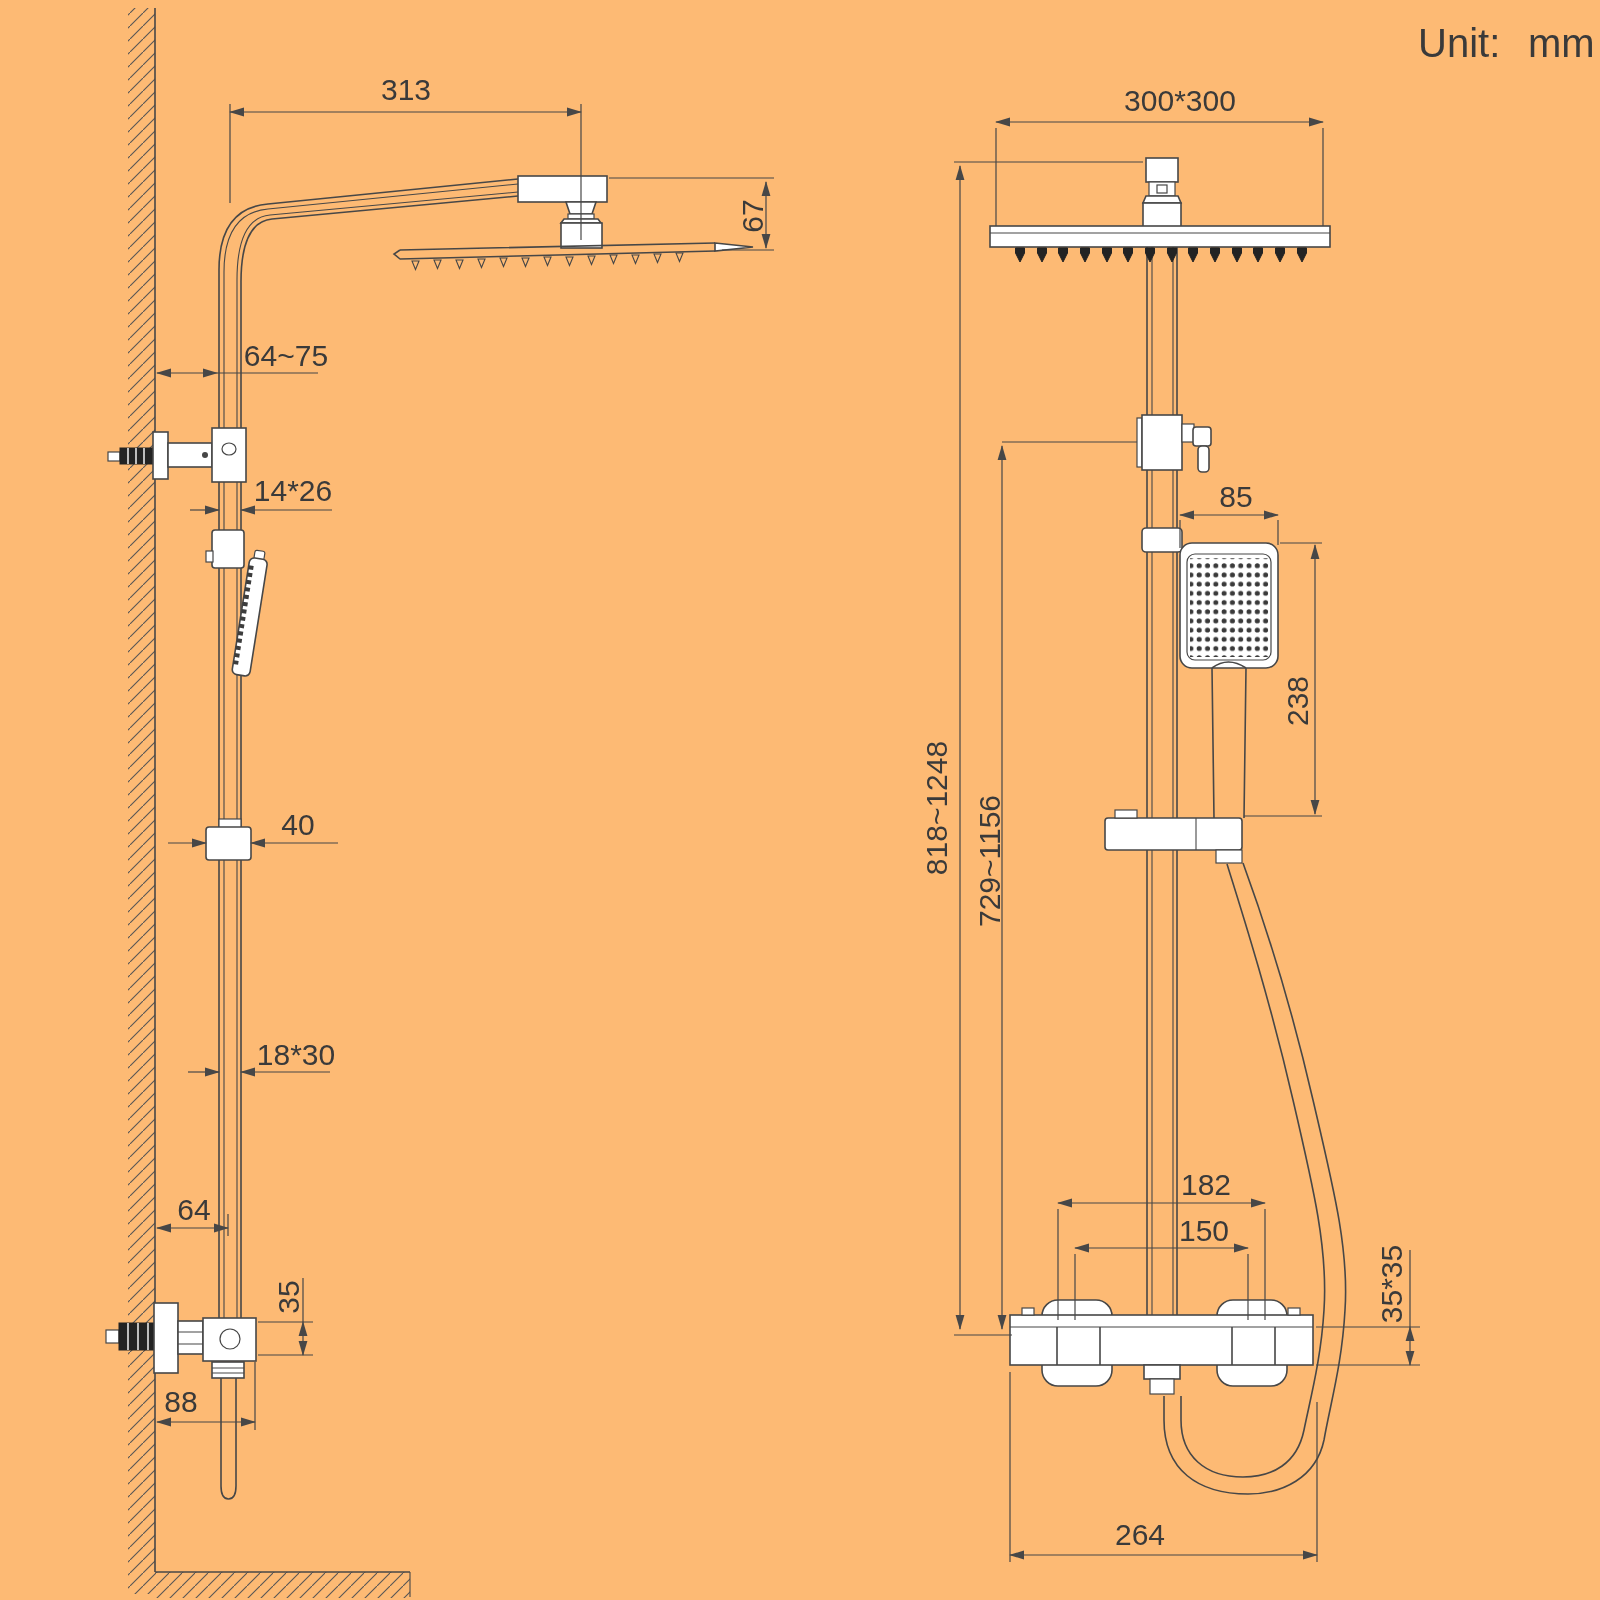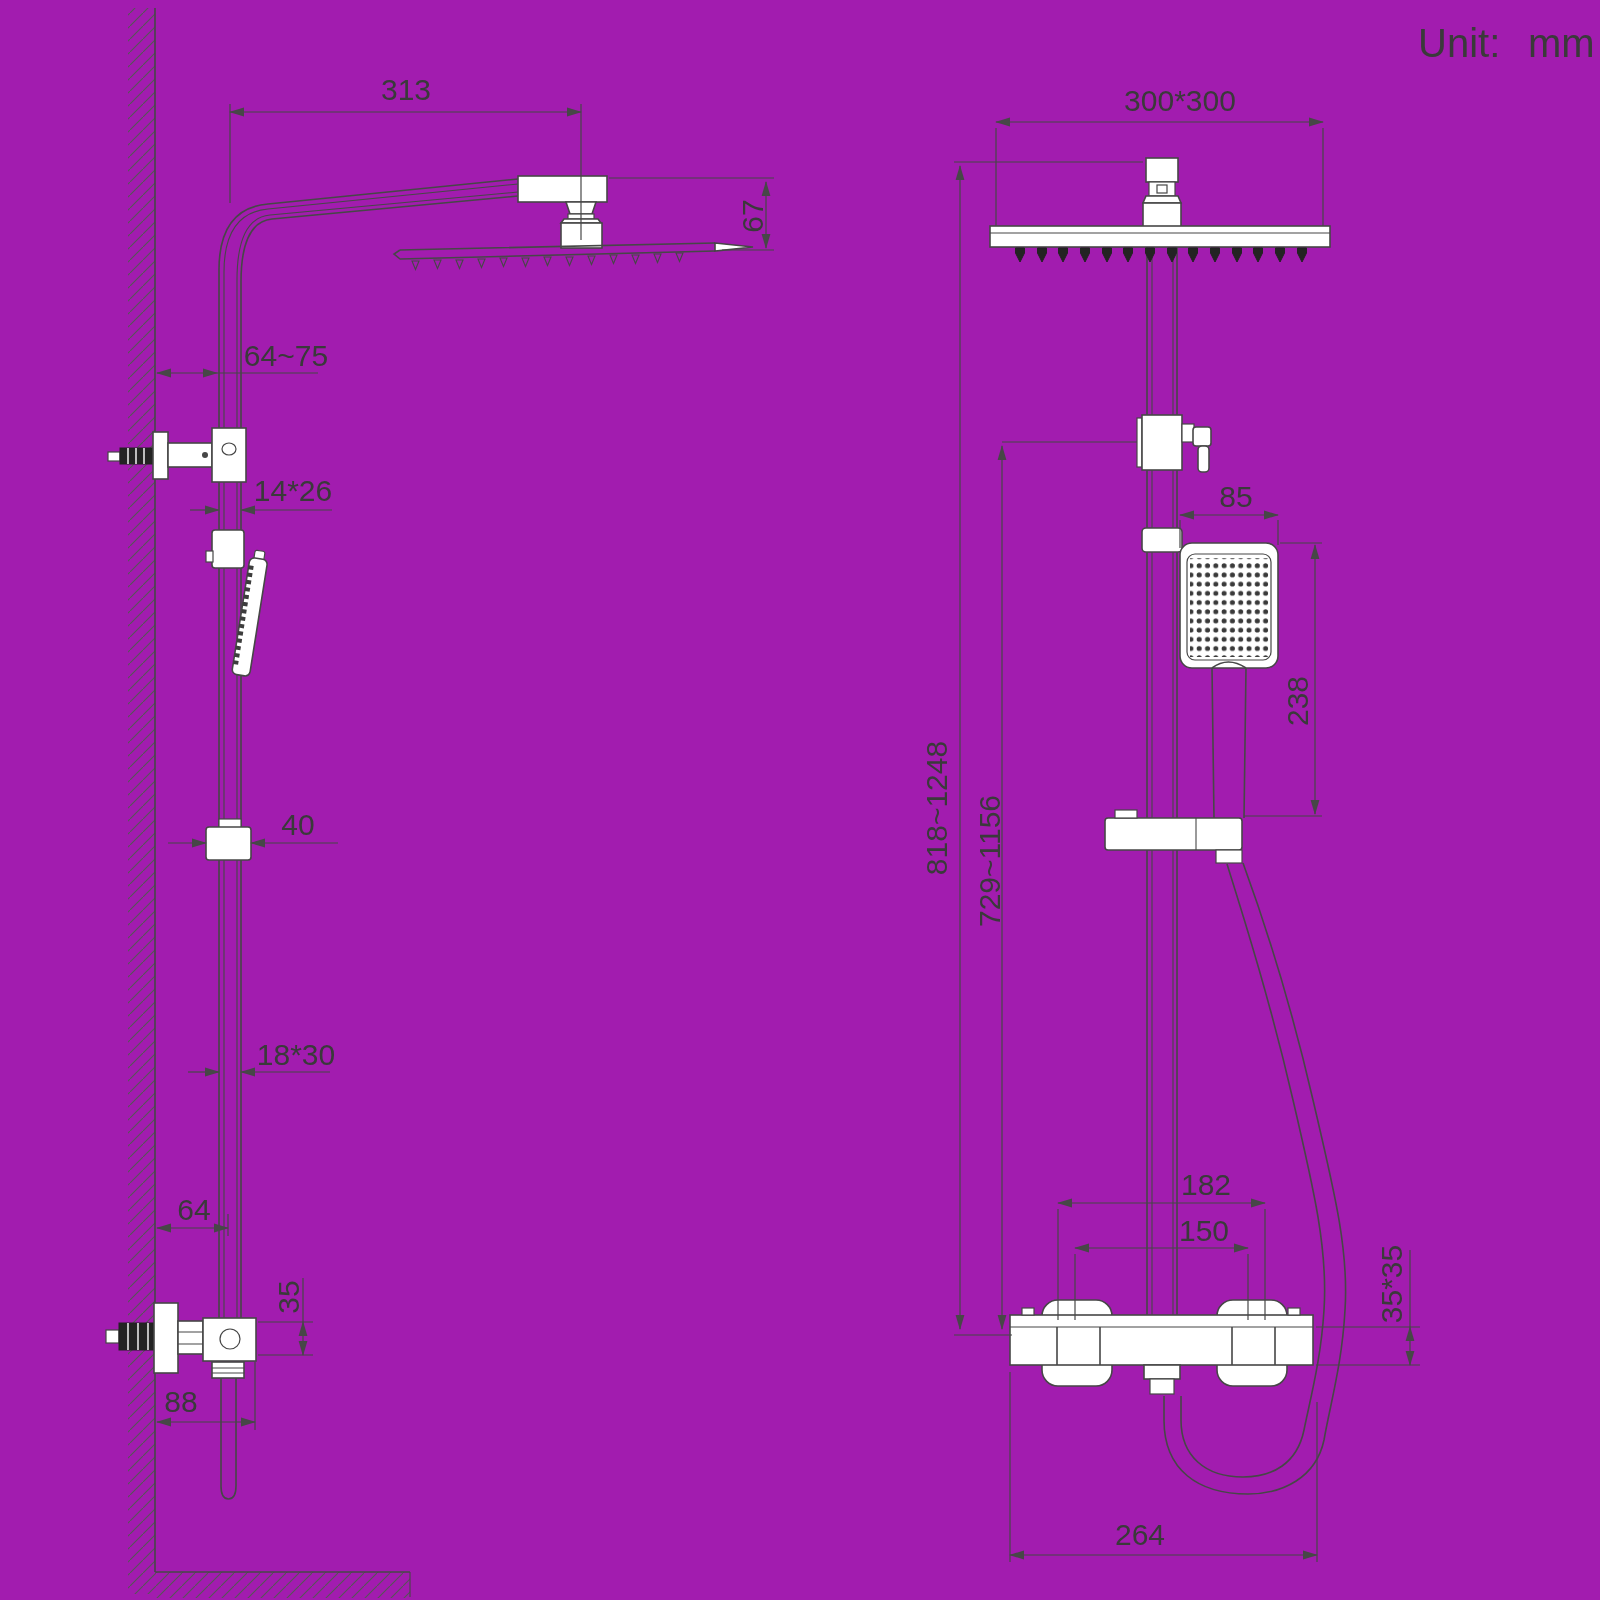--- a/index.html
+++ b/index.html
@@ -1,16 +1,16 @@
 <!DOCTYPE html>
 <html><head>
 <meta charset="utf-8">
 <style>
   html,body{margin:0;padding:0;background:#ffffff;}
-  .stage{position:relative;width:1600px;height:1600px;background:#a21caf;overflow:hidden;
+  .stage{position:relative;width:1600px;height:1600px;background:#fdba74;overflow:hidden;
          font-family:"Liberation Sans", sans-serif;}
   svg{position:absolute;left:0;top:0;}
   text{fill:#3a3a3a;font-family:"Liberation Sans", sans-serif;}
   .dimtxt{font-size:30px;}
   .unittxt{font-size:40px;}
   .ln{stroke:#474747;stroke-width:1.6;fill:none;}
   .thin{stroke:#474747;stroke-width:1.1;fill:none;}
   .dim{stroke:#474747;stroke-width:1.2;fill:none;}
   .wht{fill:#ffffff;stroke:#474747;stroke-width:1.6;}
   .whtthin{fill:#ffffff;stroke:#474747;stroke-width:1.2;}

